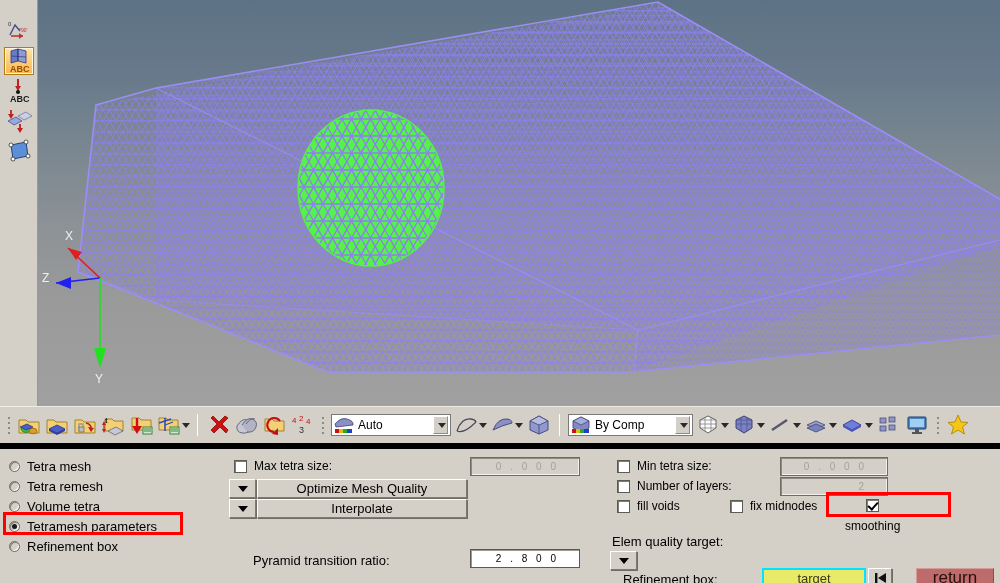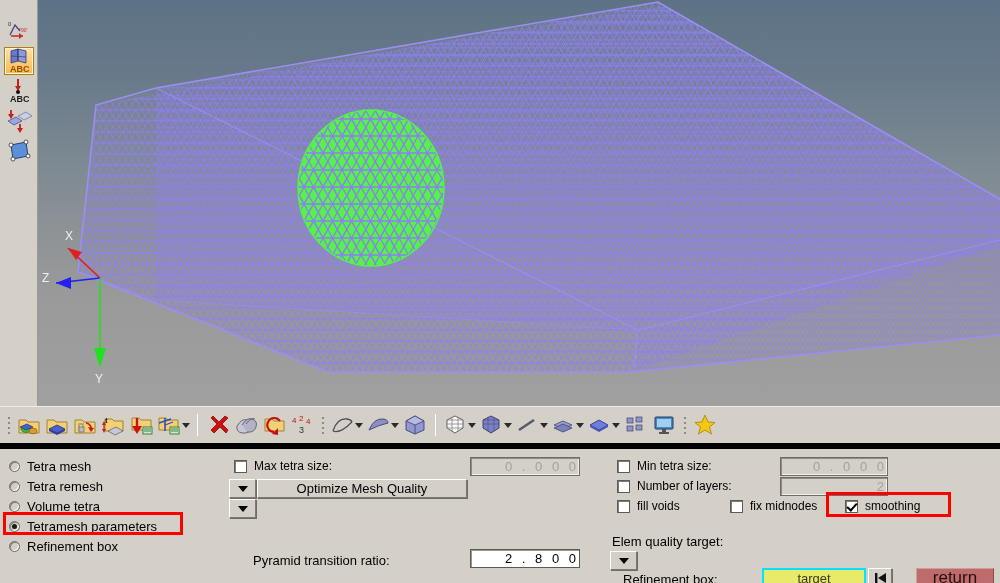--- a/index.html
+++ b/index.html
@@ -133,22 +133,22 @@
     width:4px;height:8px;border:solid #000;
     border-width:0 2px 2px 0; transform:rotate(42deg);
   }
 
   
   .field {
     position:absolute; height:19px;
     border:1px solid #6f6c66;
     box-shadow: inset 1px 1px 0 #8e8b84, inset -1px -1px 0 #f3f1ec;
     display:flex; align-items:center; justify-content:flex-end;
-    padding-right:0;
-    font-size:13px; letter-spacing:3px;
+    padding-right:20px;
+    font-size:10px; letter-spacing:3px;
   }
   .field.disabled { background:#d4d0c8; color:#a5a19a; }
   .field.active { background:#ffffff; color:#000; border-color:#5d5a54;
     box-shadow: inset 1px 1px 0 #9b9892; }
 
   
   .btn3d {
     position:absolute; height:19px;
     background:#d4d0c8;
     border:1px solid #7d7a74;
@@ -435,20 +435,33 @@
       </svg>
     </div>
 
     <div class="grip">
         <i></i>
         <i></i>
         <i></i>
         <i></i>
       </div>
 
+    <div class="combo" style="width:120px;">
+      <svg width="20" height="18" viewBox="0 0 20 18">
+        <path d="M1 8 q6 -7 12 -5 q7 2 6 6 l-17 2 z" fill="#8a8fc4" stroke="#3e4272" stroke-width="0.8"></path>
+        <rect x="1" y="13" width="4" height="4" fill="#d01010"></rect>
+        <rect x="5" y="13" width="4" height="4" fill="#e8b810"></rect>
+        <rect x="9" y="13" width="4" height="4" fill="#20b020"></rect>
+        <rect x="13" y="13" width="5" height="4" fill="#2040c0"></rect>
+      </svg>
+      <span class="ctext">Auto</span>
+      <span class="cbtn">
+          <span class="caret"></span>
+        </span>
+    </div>
 
     <div class="htool wide">
       <svg width="22" height="18" viewBox="0 0 22 18">
         <path d="M2 15 q4 -13 14 -12 q4 0.5 5 3" fill="none" stroke="#4a4a5c" stroke-width="1.3"></path>
         <path d="M2 15 q7 3 19 -9" fill="none" stroke="#4a4a5c" stroke-width="1.1"></path>
       </svg>
       <span class="caret"></span>
     </div>
 
     <div class="htool wide">
@@ -461,20 +474,34 @@
     <div class="htool">
       <svg width="22" height="20" viewBox="0 0 22 20">
         <polygon points="11,1 20,6 20,15 11,19 2,15 2,6" fill="#9098cf" stroke="#3e4272" stroke-width="0.9"></polygon>
         <polygon points="11,1 20,6 11,10 2,6" fill="#b6bce0" stroke="#3e4272" stroke-width="0.8"></polygon>
         <line x1="11" y1="10" x2="11" y2="19" stroke="#3e4272" stroke-width="0.8"></line>
       </svg>
     </div>
 
     <div class="sep-bar"></div>
 
+    <div class="combo" style="width:125px;">
+      <svg width="20" height="18" viewBox="0 0 20 18">
+        <polygon points="10,1 18,5 18,12 10,16 2,12 2,5" fill="#8289c4" stroke="#3a3e6e" stroke-width="0.8"></polygon>
+        <polygon points="10,1 18,5 10,9 2,5" fill="#a7adda" stroke="#3a3e6e" stroke-width="0.7"></polygon>
+        <rect x="1" y="13" width="4" height="4" fill="#d01010"></rect>
+        <rect x="5" y="13" width="4" height="4" fill="#e8b810"></rect>
+        <rect x="9" y="13" width="4" height="4" fill="#20b020"></rect>
+        <rect x="13" y="13" width="5" height="4" fill="#2040c0"></rect>
+      </svg>
+      <span class="ctext">By Comp</span>
+      <span class="cbtn">
+          <span class="caret"></span>
+        </span>
+    </div>
 
     <div class="htool wide">
       <svg width="22" height="20" viewBox="0 0 22 20">
         <polygon points="11,1 19,5 19,13 11,18 3,13 3,5" fill="#fafafa" stroke="#555" stroke-width="0.9"></polygon>
         <line x1="3" y1="5" x2="19" y2="5" stroke="#777" stroke-width="0.7"></line>
         <line x1="3" y1="9" x2="19" y2="9" stroke="#777" stroke-width="0.7"></line>
         <line x1="3" y1="13" x2="19" y2="13" stroke="#777" stroke-width="0.7"></line>
         <line x1="8" y1="2" x2="8" y2="16" stroke="#777" stroke-width="0.7"></line>
         <line x1="14" y1="2" x2="14" y2="16" stroke="#777" stroke-width="0.7"></line>
       </svg>
@@ -578,20 +605,21 @@
     </div>
 
     <div class="dropbtn" style="left:229px; top:30px;">
       <span class="caret"></span>
     </div>
     <div class="btn3d" style="left:257px; top:30px; width:210px;">Optimize Mesh Quality</div>
 
     <div class="dropbtn" style="left:229px; top:50px;">
       <span class="caret"></span>
     </div>
+    <div class="btn3d" style="left:257px; top:50px; width:210px;">Interpolate</div>
 
     <div class="lbl" style="left:253px; top:104px;">Pyramid transition ratio:</div>
     <div class="field active" style="left:470px; top:100px; width:110px;">2 . 8 0 0</div>
 
     <div class="field disabled" style="left:470px; top:8px; width:110px;">0 . 0 0 0</div>
 
     <div class="cb-row" style="left:617px; top:10px;">
       <span class="cbx"></span>
       <span>Min tetra size:</span>
     </div>
@@ -606,21 +634,21 @@
     <div class="cb-row" style="left:617px; top:50px;">
       <span class="cbx"></span>
       <span>fill voids</span>
     </div>
 
     <div class="cb-row" style="left:730px; top:50px;">
       <span class="cbx"></span>
       <span>fix midnodes</span>
     </div>
 
-    <div class="cb-row" style="left:845px; top:50px;">
+    <div class="cb-row" style="left:845px; top:50px;flex-direction:column;">
       <span class="cbx on"></span>
       <span>smoothing</span>
     </div>
     <div class="redbox" style="left:826px; top:43px; width:125px; height:25px;"></div>
 
     <div class="lbl" style="left:612px; top:85px;">Elem quality target:</div>
     <div class="dropbtn" style="left:610px; top:102px;">
       <span class="caret"></span>
     </div>
 

